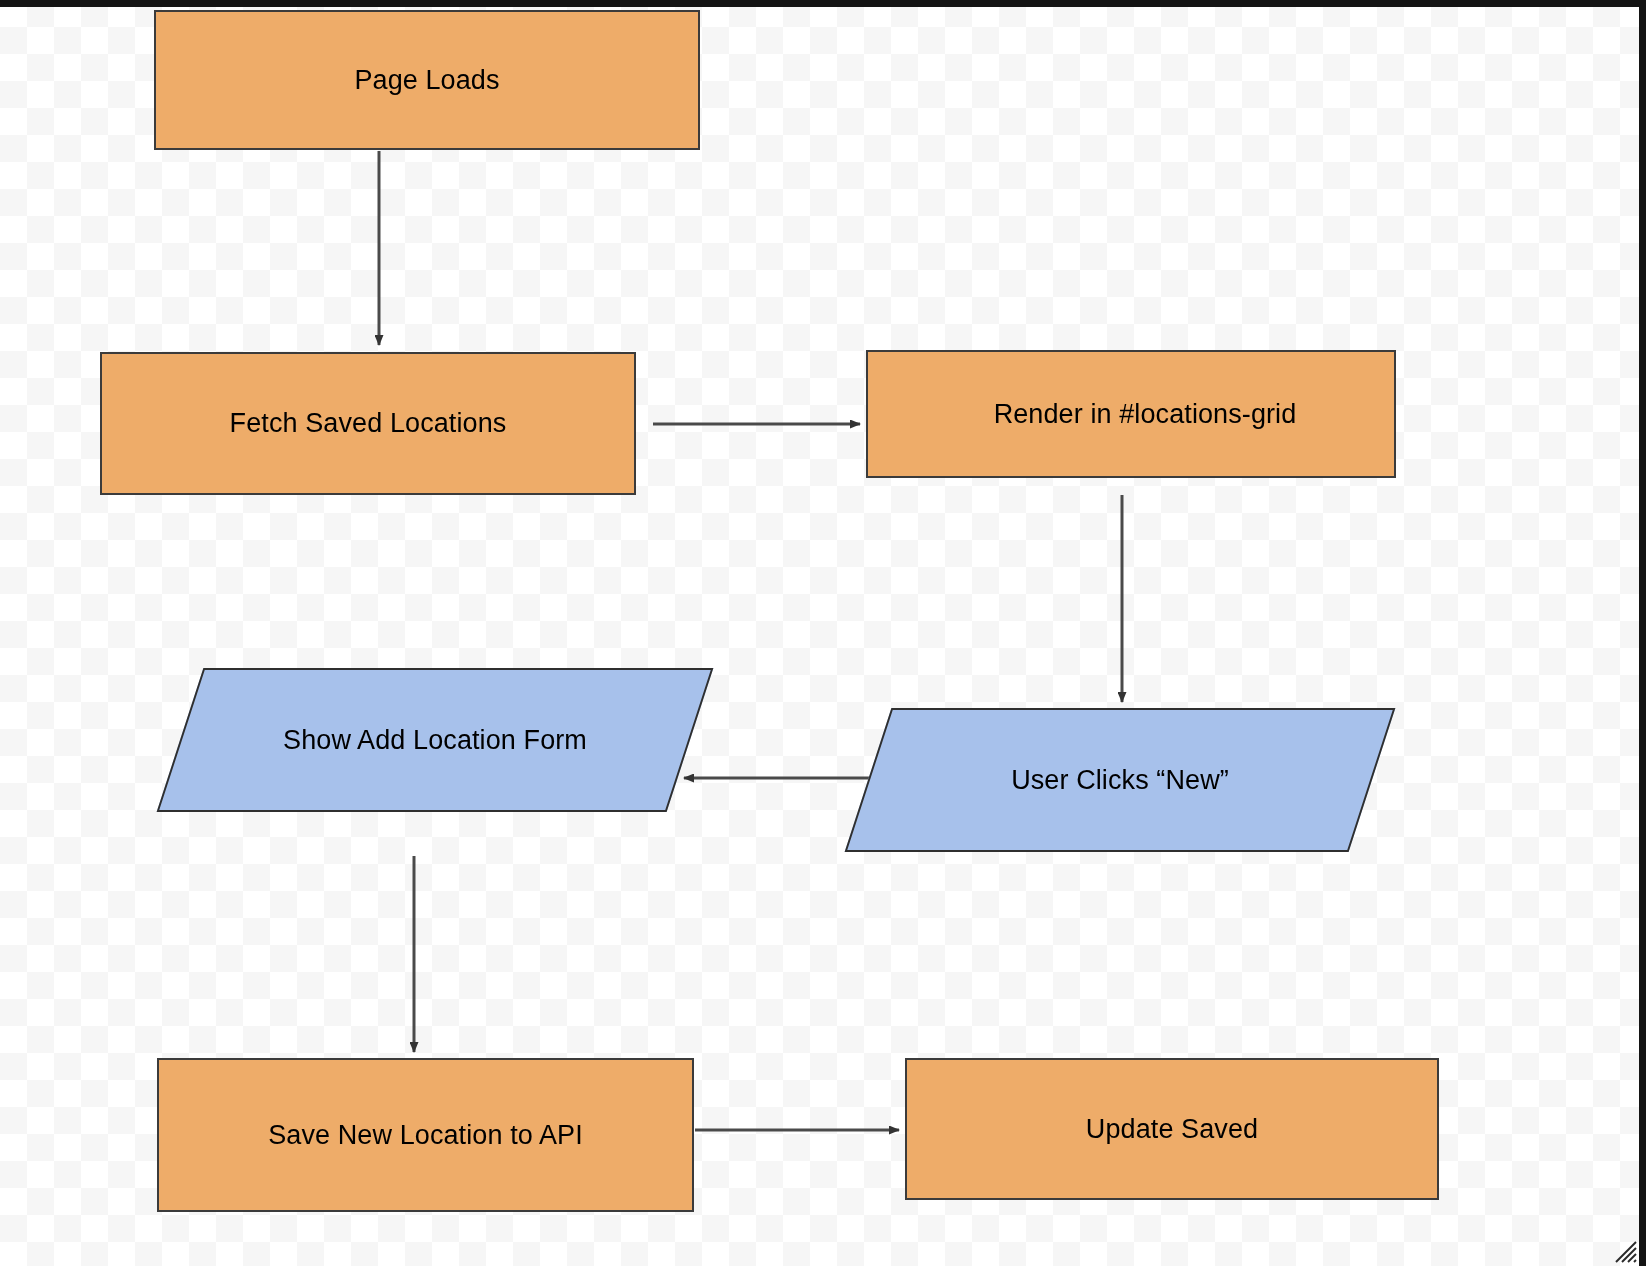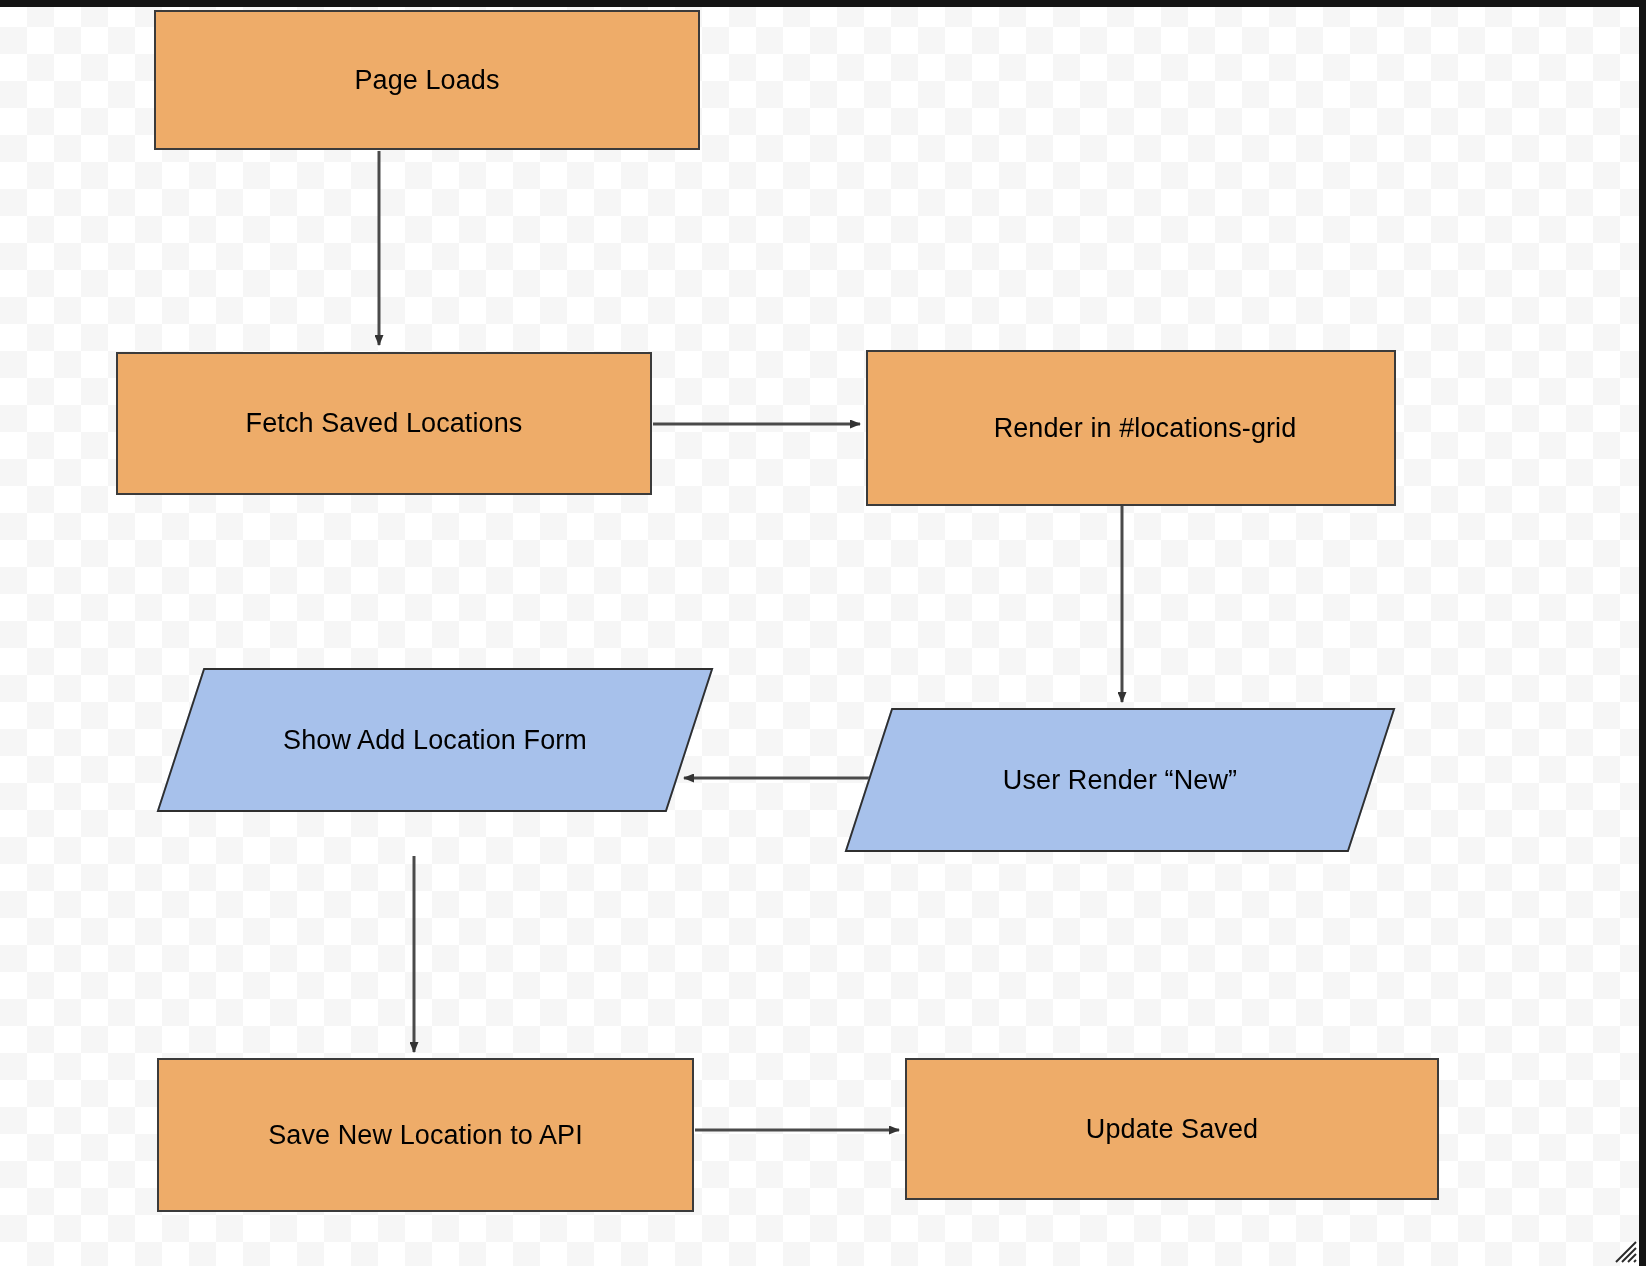--- a/index.html
+++ b/index.html
@@ -142,31 +142,31 @@
 
     <g>
       <line x1="695" y1="1130" x2="899" y2="1130" stroke="#4a4a4a" stroke-width="3" marker-end="url(#arrowhead)"></line>
     </g>
   </svg>
 
   <div class="node process" style="left:106px; top:10px; width:546px; height:140px;margin-left:48px;">
     <span class="node-label">Page Loads</span>
   </div>
 
-  <div class="node process" style="left:116px; top:352px; width:536px; height:143px;">
+  <div class="node process" style="left:100px; top:352px; width:536px; height:143px;">
     <span class="node-label">Fetch Saved Locations</span>
   </div>
 
-  <div class="node process" style="left:866px; top:350px; width:530px; height:156px;padding-left:28px;">
+  <div class="node process" style="left:866px; top:350px; width:530px; height:128px;padding-left:28px;">
     <span class="node-label">Render in #locations-grid</span>
   </div>
 
   <div class="node io" style="left:868px; top:708px; width:504px; height:144px;">
     <span class="skew-body"></span>
-    <span class="node-label">User Render “New”</span>
+    <span class="node-label">User Clicks “New”</span>
   </div>
 
   <div class="node io" style="left:180px; top:668px; width:510px; height:144px;">
     <span class="skew-body"></span>
     <span class="node-label">Show Add Location Form</span>
   </div>
 
   <div class="node process" style="left:157px; top:1058px; width:537px; height:154px;">
     <span class="node-label">Save New Location to API</span>
   </div>

